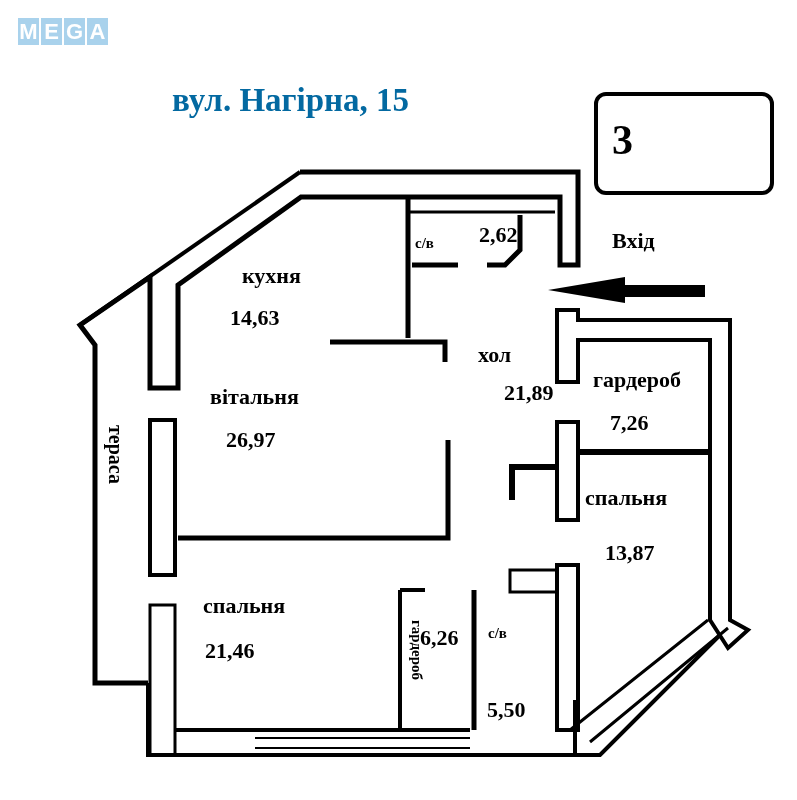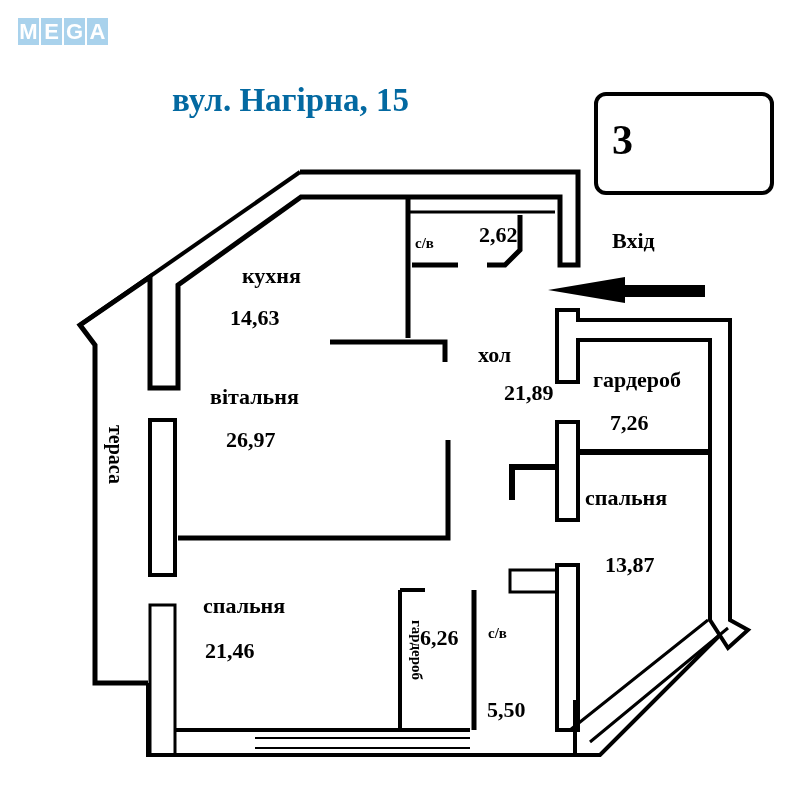--- a/index.html
+++ b/index.html
@@ -80,21 +80,21 @@
 <div class="lbl sm" style="left:415px;top:235px;">с/в</div>
 <div class="lbl" style="left:479px;top:222px;">2,62</div>
 
 <div class="lbl" style="left:478px;top:342px;">хол</div>
 <div class="lbl" style="left:468px;top:380px;margin-left:36px;">21,89</div>
 
 <div class="lbl" style="left:593px;top:367px;">гардероб</div>
 <div class="lbl" style="left:610px;top:410px;">7,26</div>
 
 <div class="lbl" style="left:585px;top:485px;">спальня</div>
-<div class="lbl" style="left:605px;top:540px;margin-top:12px;">13,87</div>
+<div class="lbl" style="left:605px;top:540px;">13,87</div>
 
 <div class="lbl" style="left:203px;top:593px;">спальня</div>
 <div class="lbl" style="left:205px;top:638px;">21,46</div>
 
 <div class="lbl sm vert" style="left:425px;top:620px;">гардероб</div>
 <div class="lbl" style="left:420px;top:625px;">6,26</div>
 
 <div class="lbl sm" style="left:488px;top:625px;">с/в</div>
 <div class="lbl" style="left:487px;top:657px;margin-top:40px;">5,50</div>
 

